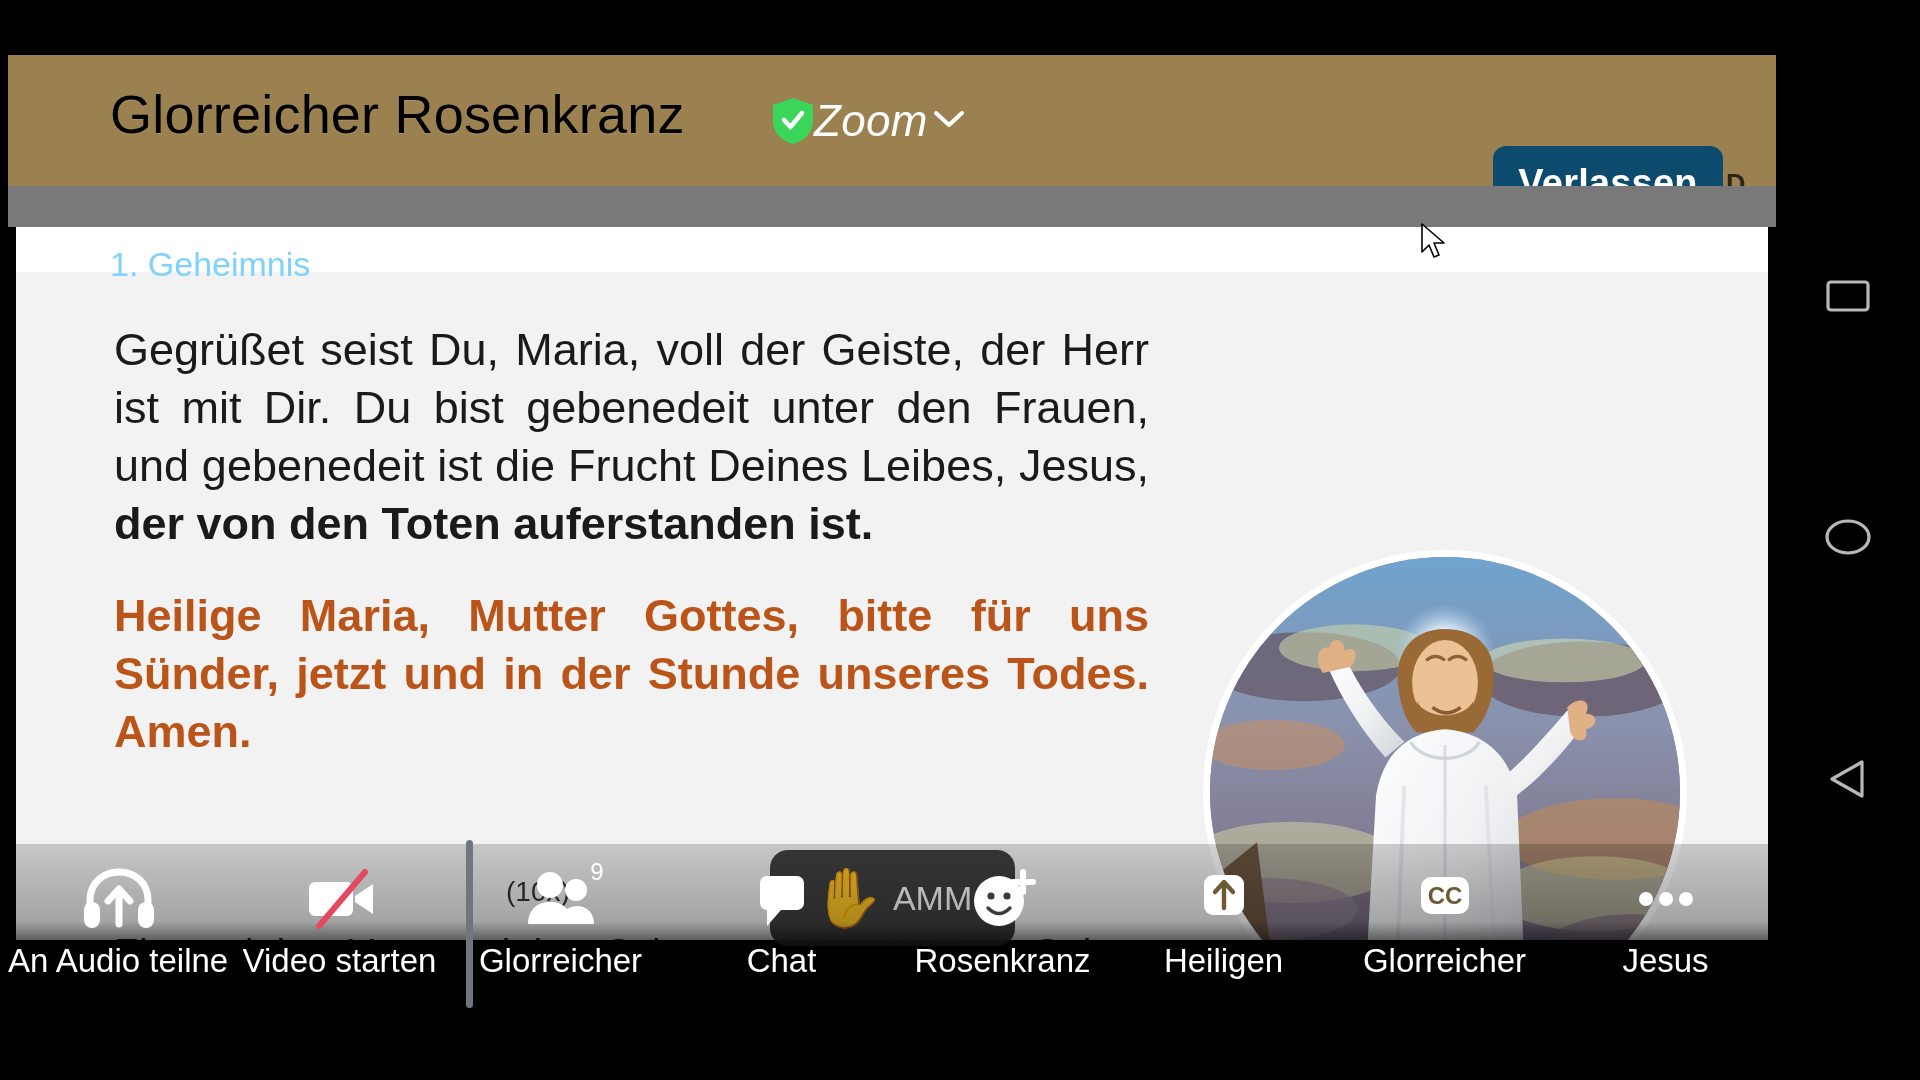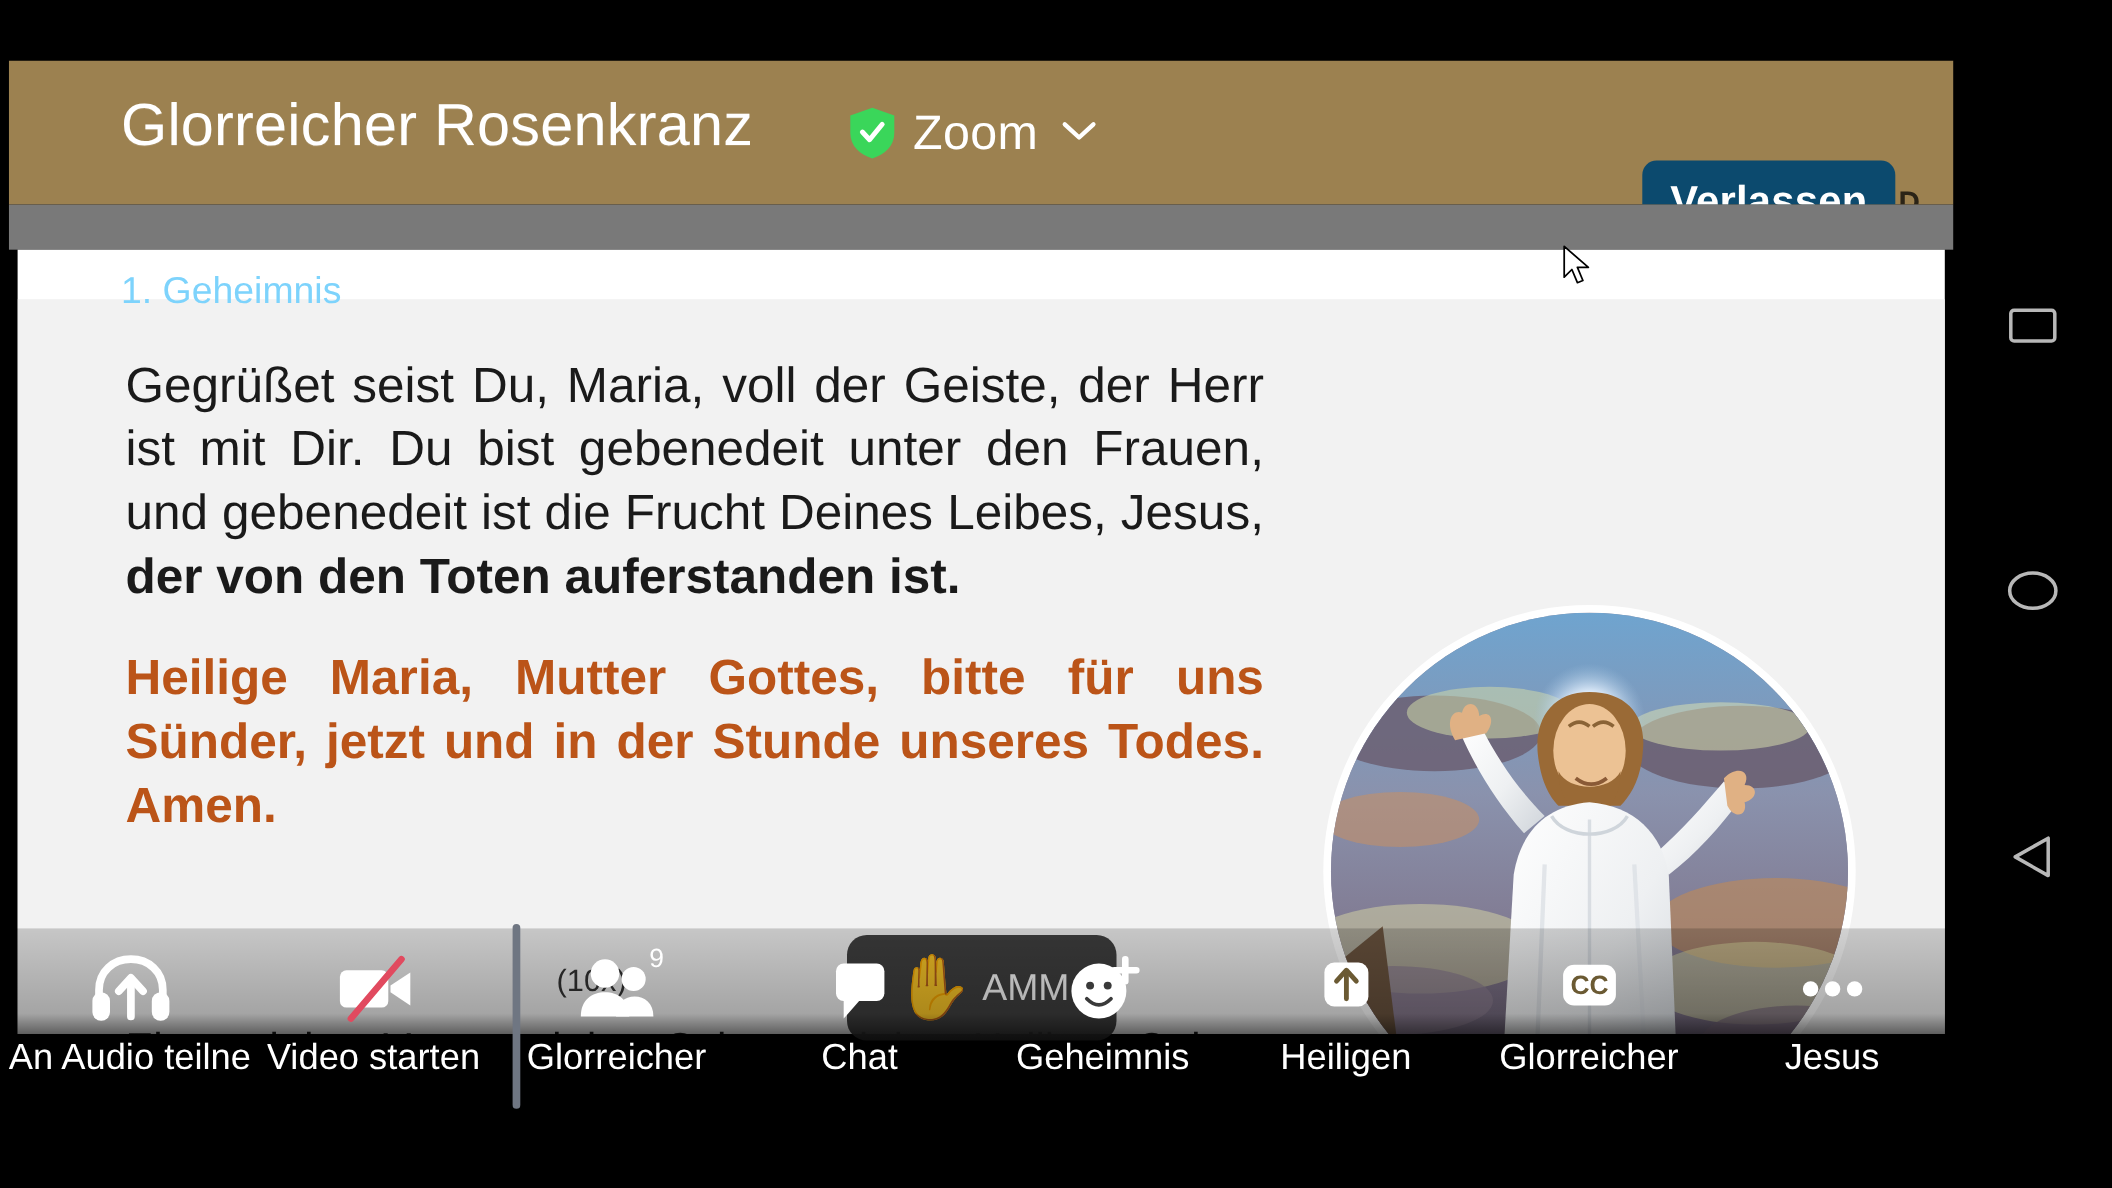--- a/index.html
+++ b/index.html
@@ -25,28 +25,28 @@
       radial-gradient(ellipse 380px 180px at 80% 25%, rgba(200,170,116,.8), rgba(200,170,116,0) 70%),
       radial-gradient(ellipse 300px 140px at 95% 80%, rgba(162,133,84,.8), rgba(162,133,84,0) 70%),
       linear-gradient(160deg,#b6min 0%, #ad9057 0%, #c9a96d 35%, #b3935c 65%, #9a7f4e 100%);
   }
   #header{
     position:absolute;left:0;top:0;width:100%;height:131px;
     overflow:hidden;
   }
   #header-title{
     position:absolute;left:102px;top:28px;
-    font-size:54px;color:#ffffff;letter-spacing:.2px;
+    font-size:54px;color:#000000;letter-spacing:.2px;
     font-family:"Liberation Sans", sans-serif;
     text-shadow:0 1px 0 rgba(255,255,255,.12);
     white-space:nowrap;
   }
   #zoom-pill{
     position:absolute;left:764px;top:35px;height:62px;
-    display:flex;align-items:center;gap:16px;
+    display:flex;align-items:center;font-style:italic;
   }
   #shield{width:42px;height:48px;display:block;}
   #zoom-label{font-size:44px;color:#fff;letter-spacing:.3px;}
   #zoom-chevron{margin-left:4px;}
   #leave-btn{
     position:absolute;left:1485px;top:91px;width:230px;height:74px;
     background:#0c4a6e;border-radius:13px;border:none;
     color:#fff;font-size:38px;font-weight:bold;letter-spacing:.2px;
     display:flex;align-items:center;justify-content:center;cursor:pointer;
     font-family:"Liberation Sans", sans-serif;
@@ -332,21 +332,21 @@
       <div class="tb-item">
         <div class="tb-icon">
           <svg width="74" height="62" viewBox="0 0 74 62">
             <circle cx="33" cy="33" r="25" fill="#fff"></circle>
             <circle cx="25" cy="28" r="3.6" fill="#3a3a3a"></circle>
             <circle cx="41" cy="28" r="3.6" fill="#3a3a3a"></circle>
             <path d="M22 40 q11 11 22 0" stroke="#3a3a3a" stroke-width="3.4" fill="none" stroke-linecap="round"></path>
             <path d="M57 4 V24 M47 14 H67" stroke="#fff" stroke-width="6" stroke-linecap="round"></path>
           </svg>
         </div>
-        <div class="tb-label">Geheimnis</div>
+        <div class="tb-label">Rosenkranz</div>
       </div>
 
       <div class="tb-item">
         <div class="tb-icon">
           <svg width="74" height="62" viewBox="0 0 74 62">
             <rect x="17" y="7" width="40" height="40" rx="9" fill="#fff"></rect>
             <path d="M37 40 V16" stroke="#6b5a33" stroke-width="4.4" stroke-linecap="round"></path>
             <path d="M28 24 L37 14 L46 24" stroke="#6b5a33" stroke-width="4.4" fill="none" stroke-linecap="round" stroke-linejoin="round"></path>
           </svg>
         </div>

